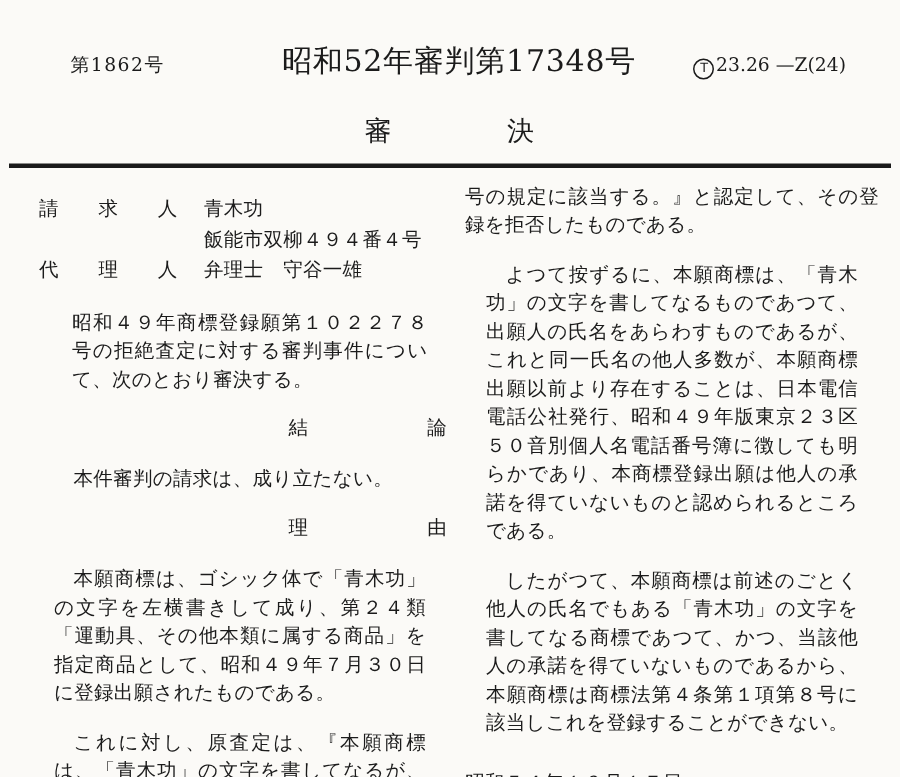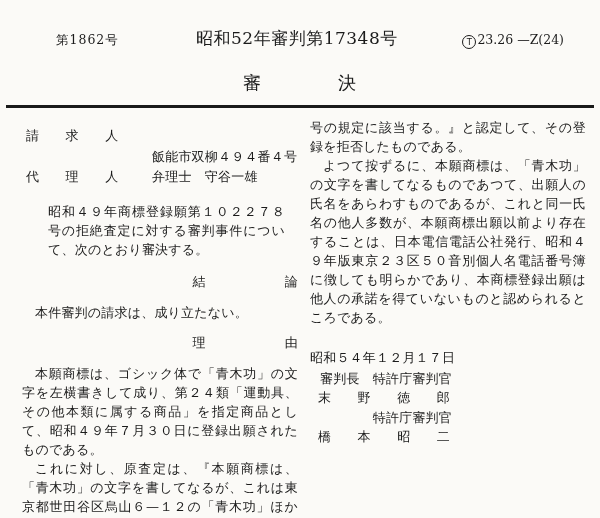--- a/index.html
+++ b/index.html
@@ -14,24 +14,25 @@
     background: #fbfaf7;
     color: #1b1b1b;
     overflow: hidden;
     box-sizing: border-box;
   }
 
   
   .header-row {
     display: flex;
     align-items: baseline;
-    padding: 27px 36px 0 56px;
+    padding: 27px 36px 0 24px;
+    margin-left: 23px;
   }
   .doc-number  { font-size: 12.5px; width: 140px; letter-spacing: 1px; }
-  .case-number { font-size: 17px; flex: 1; text-align: left; letter-spacing: 0.5px; font-weight: 500; }
+  .case-number { font-size: 20px; flex: 1; text-align: right; letter-spacing: 0.5px; font-weight: 500; }
   .ref-code    { font-size: 12.5px; width: 140px; text-align: right; white-space: nowrap; }
   .circled-letter {
     display: inline-block;
     width: 12px; height: 12px; line-height: 12px;
     border: 1.2px solid #1b1b1b; border-radius: 50%;
     text-align: center; font-size: 8.5px;
     vertical-align: -1px; margin-right: 1px;
     font-family: "DejaVu Sans", sans-serif;
   }
   .title {
@@ -55,27 +56,27 @@
   }
   .col {
     width: 278px;
     font-size: 13px;
     line-height: 19px;
     text-align: justify;
     letter-spacing: 0.2px;
   }
 
   .parties { margin: 8px 0 14px 4px; }
-  .party-row { display: flex; line-height: 20.5px; gap: 16px; }
+  .party-row { display: flex; line-height: 20.5px; }
   .party-label { width: 110px; flex: none; }
   .party-value { flex: 1; }
 
   .intro { margin: 13px; padding-left: 13px; }
   .section-heading { text-align: right; line-height: 20px; margin: 11px 0; }
-  .para  { margin: 0; text-indent: 13px; }
+  .para  { margin: 14px; text-indent: 13px; }
   .cont  { margin: 0; text-indent: 0; }
 
   
   .date-line { margin-top: 21px; }
   .judge-row { display: flex; margin-top: 1.5px; flex-direction: column; }
   .judge-role { width: 142px; flex: none; text-align: right; }
   .judge-name { margin-left: 8px; flex: 1; white-space: nowrap; }
 </style>
 </head>
 <body>
@@ -92,20 +93,21 @@
 
   <hr class="rule">
 
   <div class="columns">
 
     <div class="col">
 
       <div class="parties">
         <div class="party-row">
           <span class="party-label">請　　求　　人</span>
+          <span class="party-value">青木功</span>
         </div>
         <div class="party-row">
           <span class="party-label"></span>
           <span class="party-value">飯能市双柳４９４番４号</span>
         </div>
         <div class="party-row">
           <span class="party-label">代　　理　　人</span>
           <span class="party-value">弁理士　守谷一雄</span>
         </div>
       </div>
@@ -116,20 +118,21 @@
       <p class="para">本件審判の請求は、成り立たない。</p>
 
       <div class="section-heading">理　　　　　　由</div>
       <p class="para">本願商標は、ゴシック体で「青木功」の文字を左横書きして成り、第２４類「運動具、その他本類に属する商品」を指定商品として、昭和４９年７月３０日に登録出願されたものである。</p>
       <p class="para">これに対し、原査定は、『本願商標は、「青木功」の文字を書してなるが、これは東京都世田谷区烏山６—１２の「青木功」ほか(同姓同名多数あり)の承諾を得たものとは認められないので、これを登録することができない。したがつて、この商標登録出願に係る商標は、商標法第４条第１項第８</p>
     </div>
 
     <div class="col">
       <p class="cont">号の規定に該当する。』と認定して、その登録を拒否したものである。</p>
       <p class="para">よつて按ずるに、本願商標は、「青木功」の文字を書してなるものであつて、出願人の氏名をあらわすものであるが、これと同一氏名の他人多数が、本願商標出願以前より存在することは、日本電信電話公社発行、昭和４９年版東京２３区５０音別個人名電話番号簿に徴しても明らかであり、本商標登録出願は他人の承諾を得ていないものと認められるところである。</p>
+      <p class="para">したがつて、本願商標は前述のごとく他人の氏名でもある「青木功」の文字を書してなる商標であつて、かつ、当該他人の承諾を得ていないものであるから、本願商標は商標法第４条第１項第８号に該当しこれを登録することができない。</p>
 
       <div class="date-line">昭和５４年１２月１７日</div>
 
       <div class="judge-row">
         <span class="judge-role">審判長　特許庁審判官</span>
         <span class="judge-name">末　　野　　徳　　郎</span>
       </div>
       <div class="judge-row">
         <span class="judge-role">特許庁審判官</span>
         <span class="judge-name">橋　　本　　昭　　二</span>

